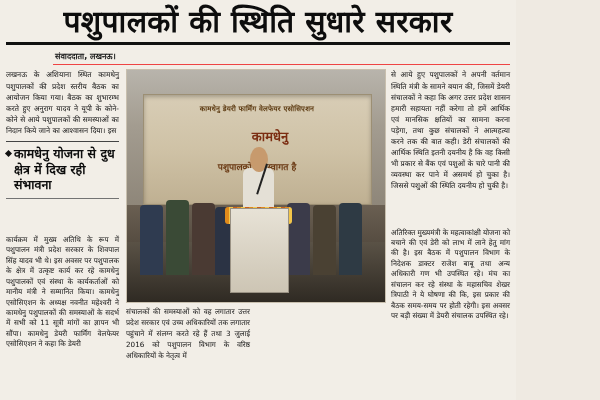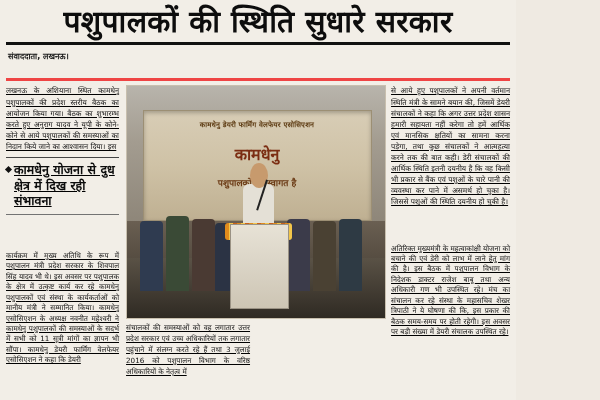--- a/index.html
+++ b/index.html
@@ -31,30 +31,30 @@
     letter-spacing:.3px;
     text-align:center;
     color:#0d0d0d;
     white-space:nowrap;
   }
   .byline{
     font-family:"DejaVu Sans", sans-serif;
     font-size:8px;
     font-weight:bold;
     color:#1a1a1a;
-    padding:2px 0 17px 2px;
-    border-bottom:3px solid #ef4444;
+    padding:2px 0 3px 2px;
+    border-bottom:1px solid #ef4444;
     margin-bottom:4px;
+    margin-left:47px;
   }
   
   .cols{
     display:flex;
     gap:7px;
     height:330px;
-    text-decoration:underline;
   }
   .col{
     position:relative;
   }
   .col-left{width:152px;}
   .col-mid{width:258px;}
   .col-right{width:160px;}
 
   .body-text{
     font-family:"DejaVu Sans", sans-serif;
@@ -109,21 +109,21 @@
     box-shadow:0 2px 4px rgba(0,0,0,.25) inset;
   }
   .ph-banner-txt{
     font-family:"DejaVu Sans", sans-serif;
     color:#5d3b12;
     font-weight:bold;
     text-align:center;
     width:100%;
   }
   .bt1{position:absolute;top:9%;font-size:7px;letter-spacing:.2px;}
-  .bt2{position:absolute;top:30%;font-size:16px;color:#7b2d12;}
+  .bt2{position:absolute;top:30%;font-size:13px;color:#7b2d12;padding-left:13px;}
   .bt3{position:absolute;top:60%;font-size:9px;color:#6b3a14;}
   .ph-floor{
     position:absolute;left:0;bottom:0;width:100%;height:42%;
     background:linear-gradient(180deg,#6a5f52 0%,#4b4338 60%,#3a342b 100%);
   }
   .ph-stage{
     position:absolute;left:0;bottom:0;width:100%;height:26%;
     background:linear-gradient(180deg,#5a5246 0%,#2f2a23 100%);
   }
   .ph-podium{

